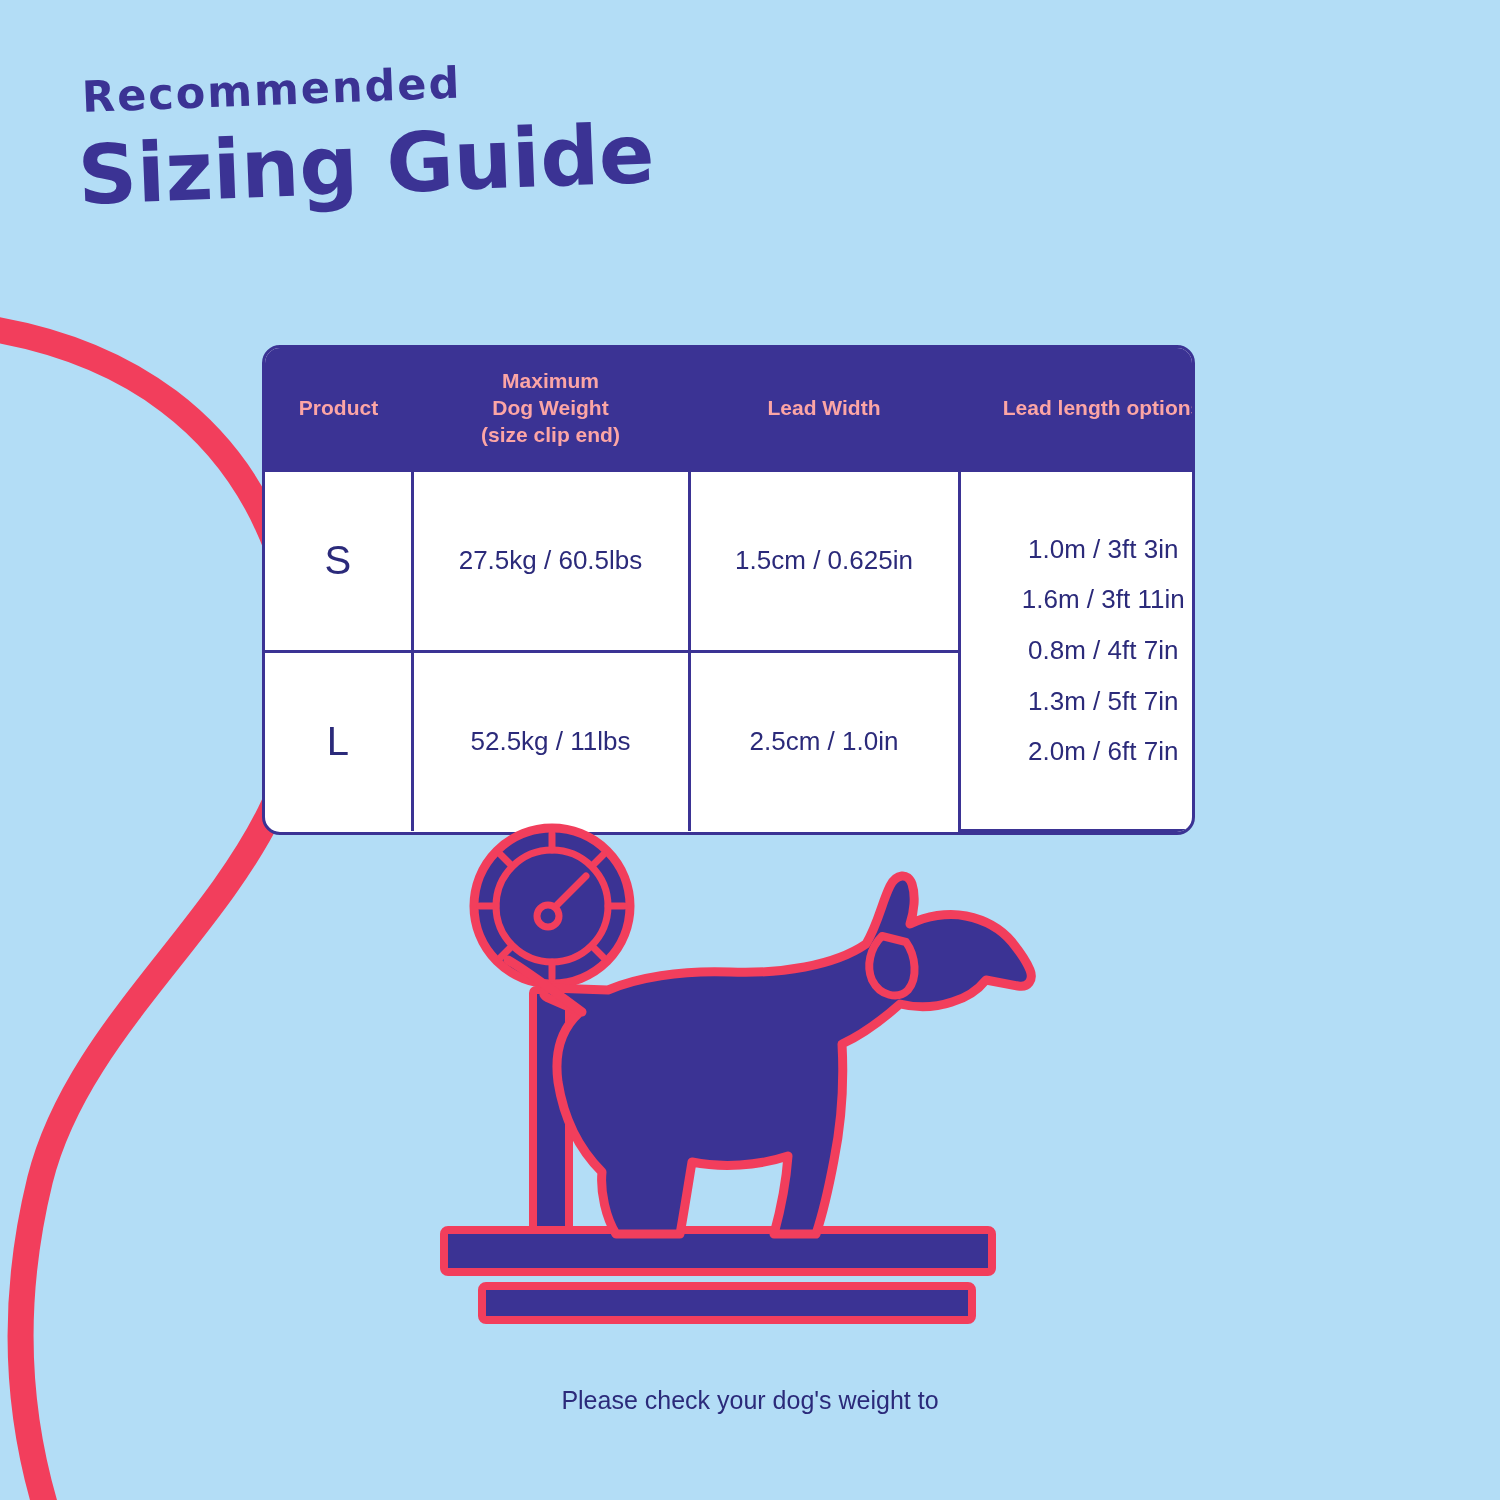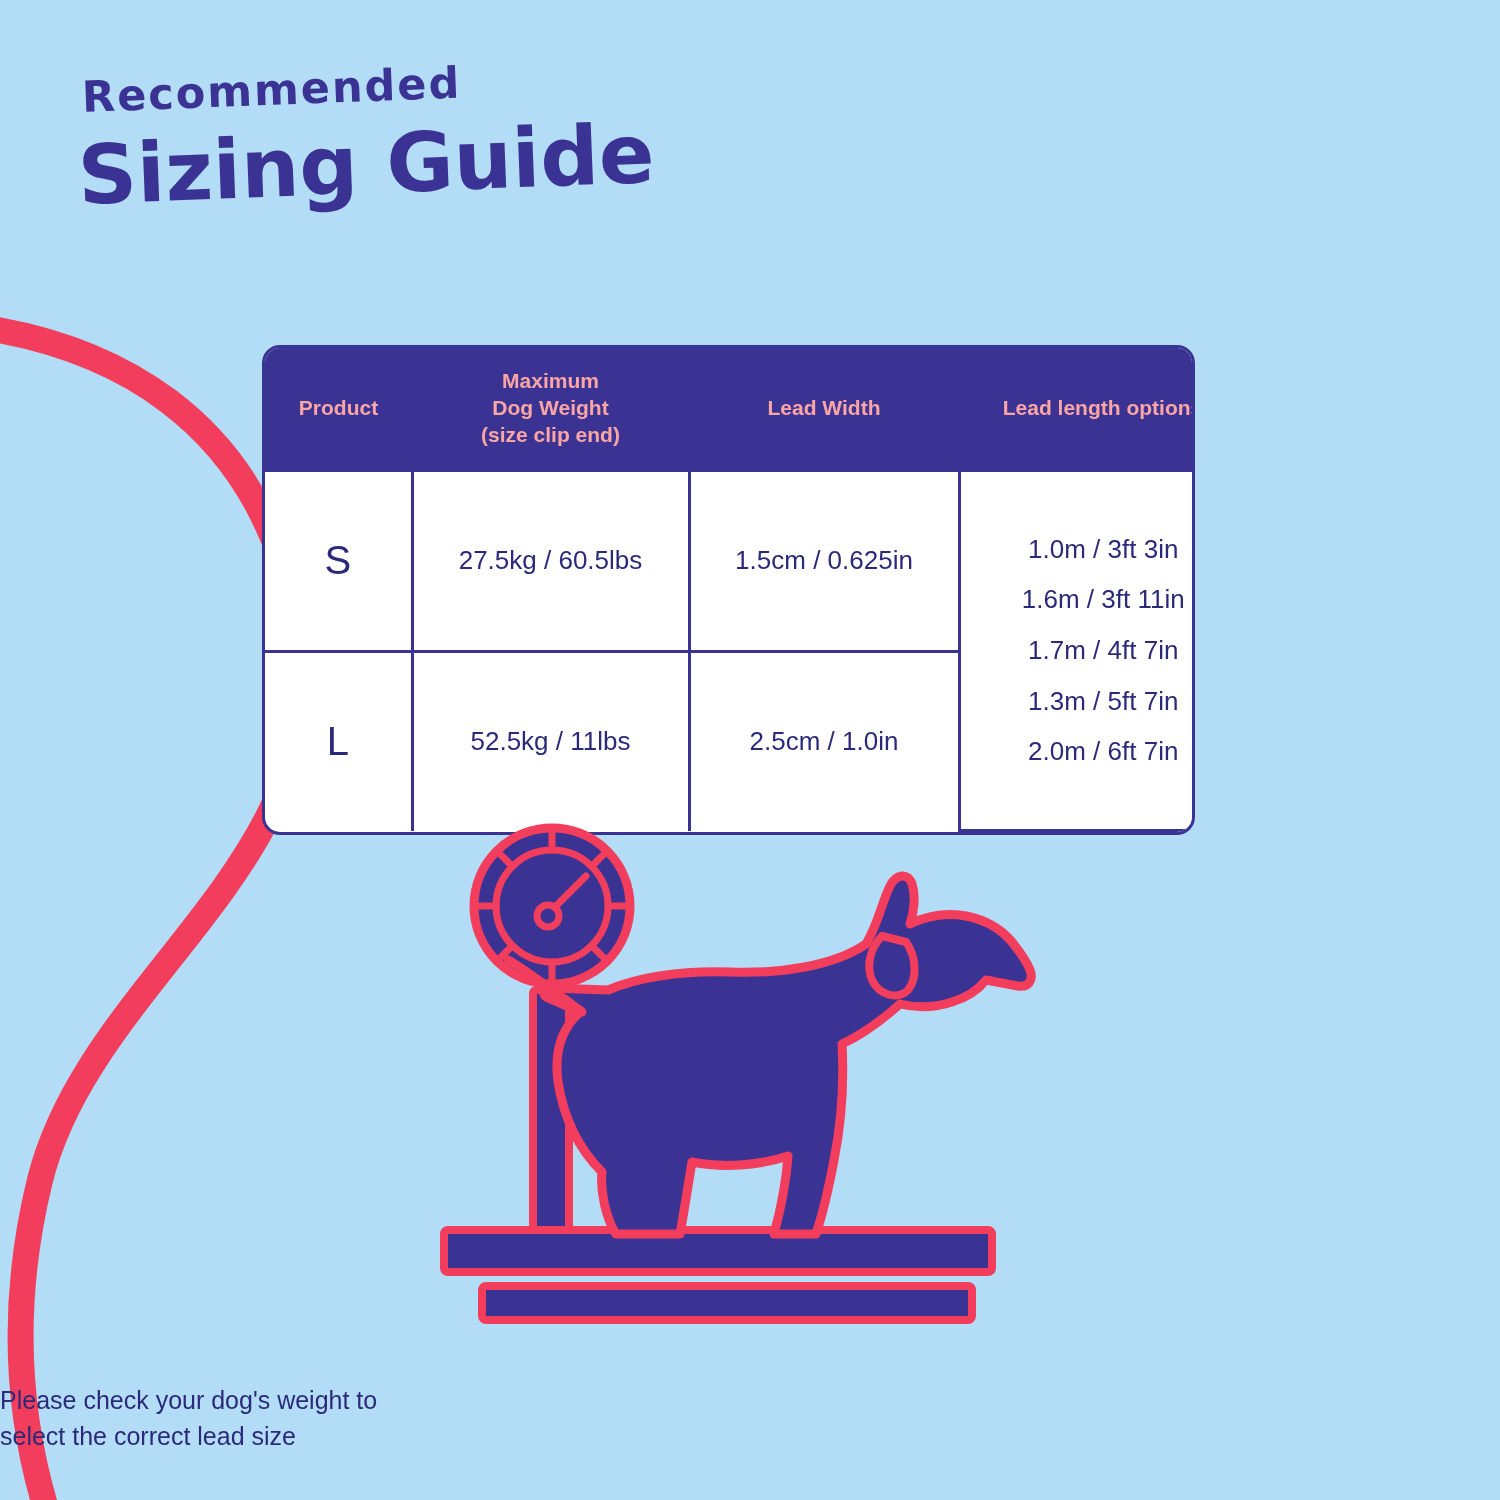--- a/index.html
+++ b/index.html
@@ -132,20 +132,21 @@
     width: 620px;
     height: 540px;
   }
 
   
   .caption {
     position: absolute;
     left: 0;
     top: 1382px;
     width: 1500px;
+    text-align: center;
     color: #2b2a7a;
     font-size: 25px;
     line-height: 1.45;
   }
   .caption div { white-space: nowrap; }
 </style>
 </head>
 <body>
 
 <div class="page">
@@ -182,21 +183,21 @@
       <tbody>
         <tr>
           <td class="col-product">
             <span class="size-letter">S</span>
           </td>
           <td class="col-weight">27.5kg / 60.5lbs</td>
           <td class="col-width">1.5cm / 0.625in</td>
           <td class="col-length length-cell" rowspan="2">
             <div>1.0m / 3ft 3in</div>
             <div>1.6m / 3ft 11in</div>
-            <div>1.7m / 4ft 7in</div>
+            <div>0.8m / 4ft 7in</div>
             <div>1.3m / 5ft 7in</div>
             <div>2.0m / 6ft 7in</div>
           </td>
         </tr>
         <tr>
           <td class="col-product">
             <span class="size-letter">L</span>
           </td>
           <td class="col-weight">52.5kg / 11lbs</td>
           <td class="col-width">2.5cm / 1.0in</td>
@@ -260,16 +261,15 @@
                Z" fill="#3b3394" stroke="#f23e5c" stroke-width="9" stroke-linejoin="round"></path>
 
       <path d="M152 192 C 122 170, 96 150, 78 140" fill="none" stroke="#f23e5c" stroke-width="9" stroke-linecap="round"></path>
 
       <path d="M452 116 C 440 128, 436 146, 442 160 C 450 176, 468 180, 478 170 C 488 158, 486 136, 476 122 Z" fill="#3b3394" stroke="#f23e5c" stroke-width="8" stroke-linejoin="round"></path>
     </g>
   </svg>
 
   <div class="caption">
     <div>Please check your dog's weight to</div>
-    <div>select the correct lead size</div>
   </div>
 
 </div>
 
 </body></html>

